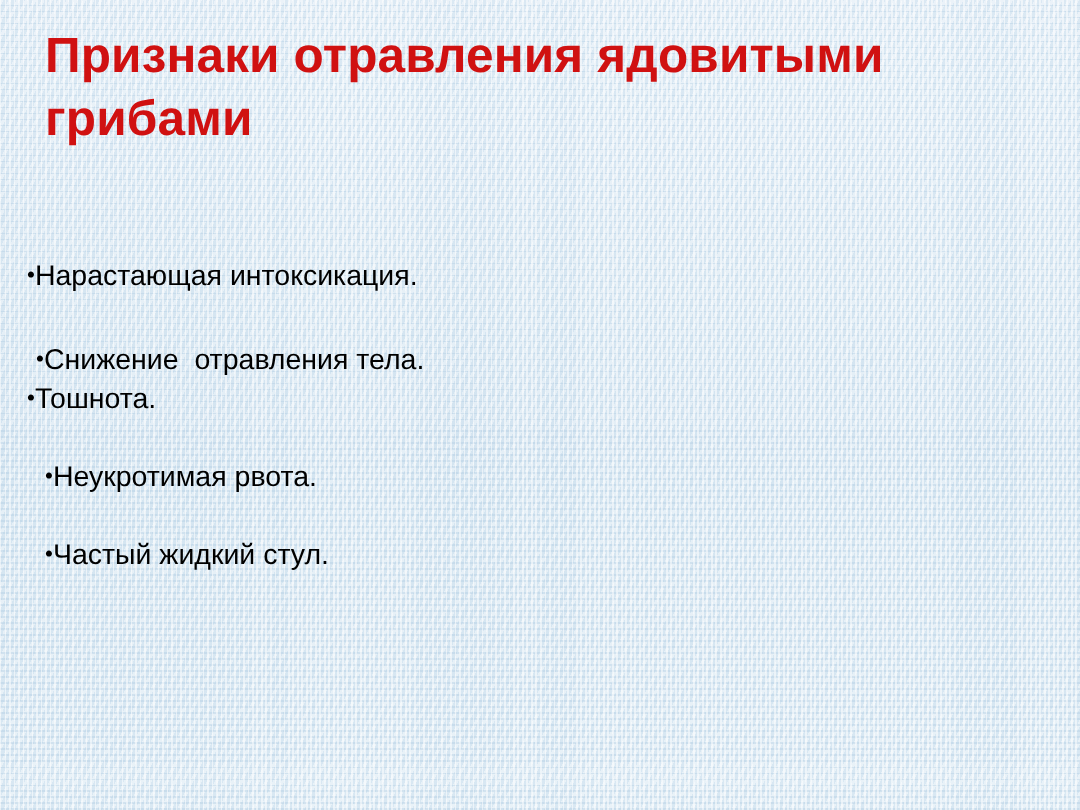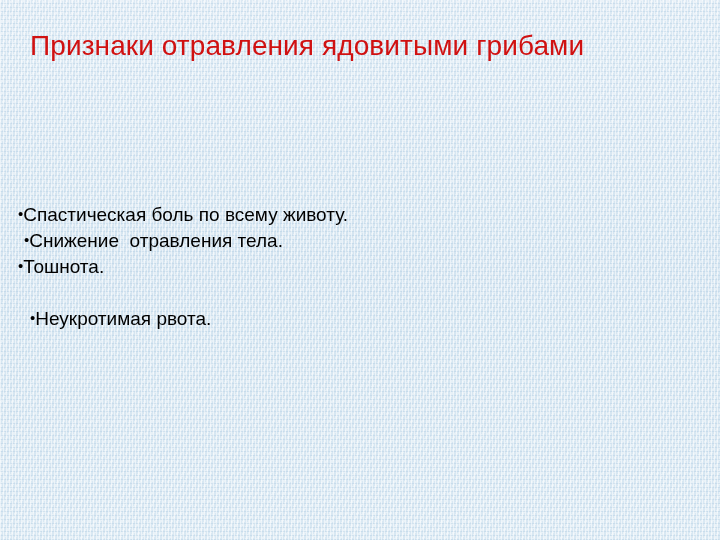--- a/index.html
+++ b/index.html
@@ -23,25 +23,25 @@
     background-image:
       repeating-linear-gradient(90deg, rgba(255,255,255,0.55) 0px, rgba(255,255,255,0.55) 1px, rgba(255,255,255,0) 1px, rgba(255,255,255,0) 3px),
       repeating-linear-gradient(0deg, rgba(176,204,226,0.40) 0px, rgba(176,204,226,0.40) 1px, rgba(255,255,255,0) 1px, rgba(255,255,255,0) 4px),
       repeating-linear-gradient(115deg, rgba(255,255,255,0.30) 0px, rgba(255,255,255,0.30) 2px, rgba(198,220,236,0.25) 2px, rgba(198,220,236,0.25) 5px),
       linear-gradient(180deg, #e2edf6 0%, #d8e7f2 50%, #dfecf5 100%);
   }
 
   .title {
     position: absolute;
     left: 30px;
-    top: 28px;
+    top: 16px;
     width: 600px;
     color: #d01111;
-    font-size: 28px;
-    font-weight: normal;
+    font-size: 33px;
+    font-weight: bold;
     line-height: 1.28;
     letter-spacing: 0.1px;
   }
 
   .body-list {
     position: absolute;
     left: 18px;
     top: 175px;
     width: 680px;
     color: #000000;
@@ -66,37 +66,40 @@
 </style>
 </head>
 <body>
 
 <div class="slide">
 
   <div class="title">Признаки отравления ядовитыми грибами</div>
 
   <div class="body-list">
 
+    <div>
+      <div class="bullet-line"><span class="dot">•</span><span>Нарастающая интоксикация.</span></div>
+    </div>
 
     <div class="spacer-md"></div>
 
     <div>
-      <div class="bullet-line"><span class="dot">•</span><span>Спастическая боль по всему животу.</span></div>
       <div class="line-gap"></div>
       <div class="bullet-line"><span style="padding-left:6px"></span><span class="dot">•</span><span>Снижение  отравления тела.</span></div>
       <div class="line-gap"></div>
       <div class="bullet-line"><span class="dot">•</span><span>Тошнота.</span></div>
     </div>
 
     <div class="spacer-lg"></div>
 
     <div>
       <div class="bullet-line"><span style="padding-left:12px"></span><span class="dot">•</span><span>Неукротимая рвота.</span></div>
     </div>
 
     <div class="spacer-lg"></div>
 
     <div>
+      <div class="bullet-line"><span style="padding-left:12px"></span><span class="dot">•</span><span>Частый жидкий стул.</span></div>
       <div class="line-gap"></div>
     </div>
 
   </div>
 </div>
 
 </body></html>

